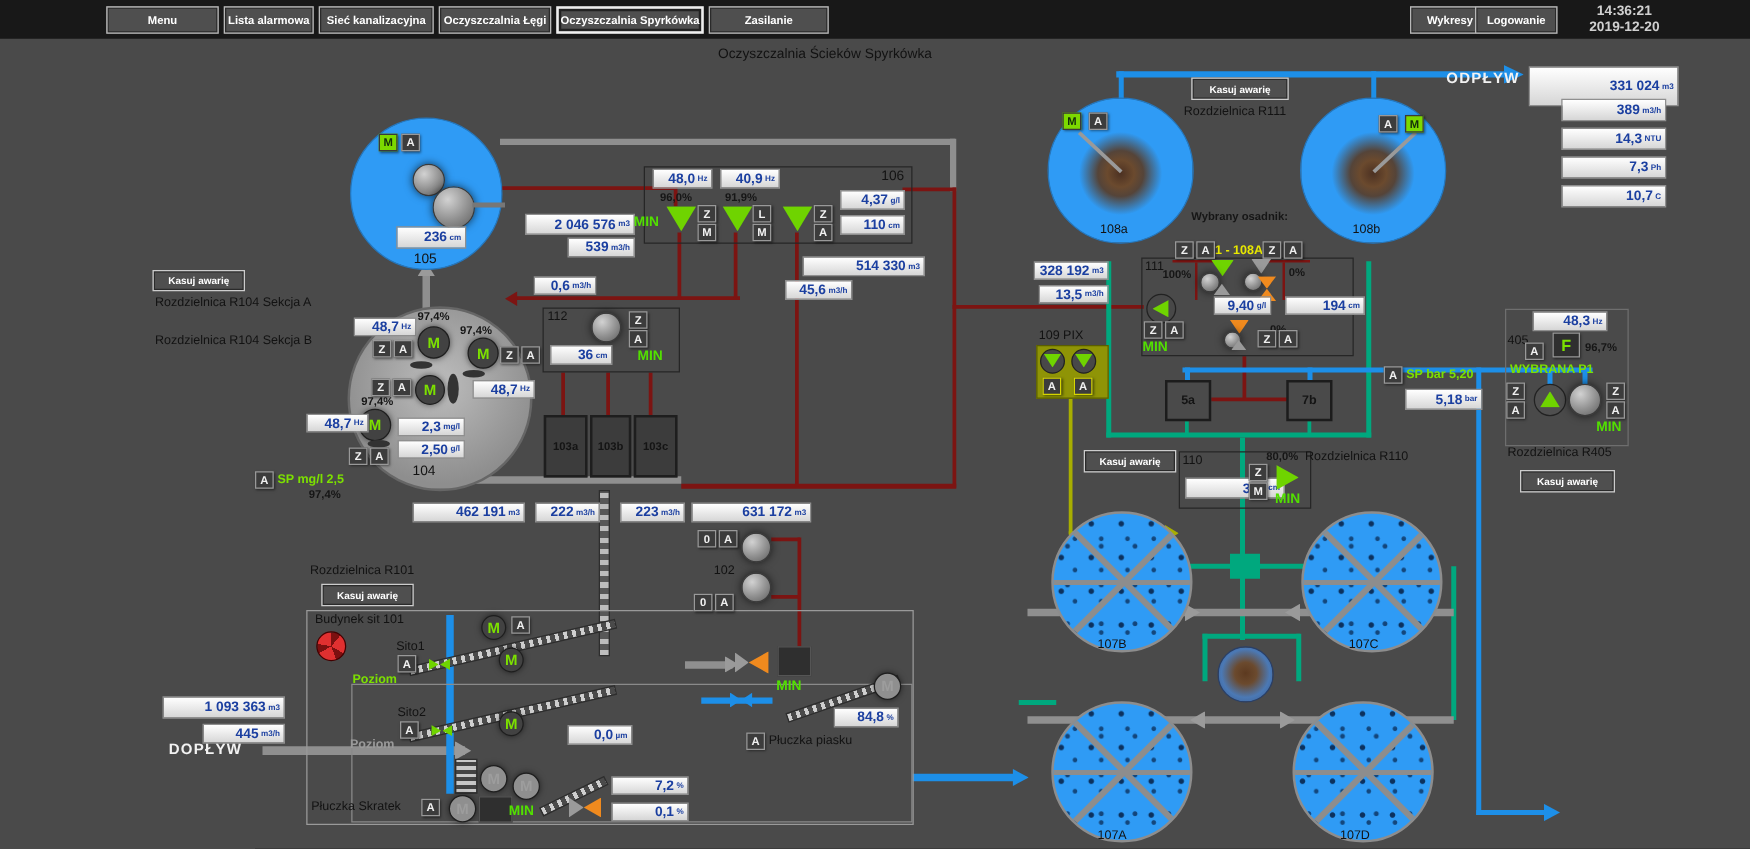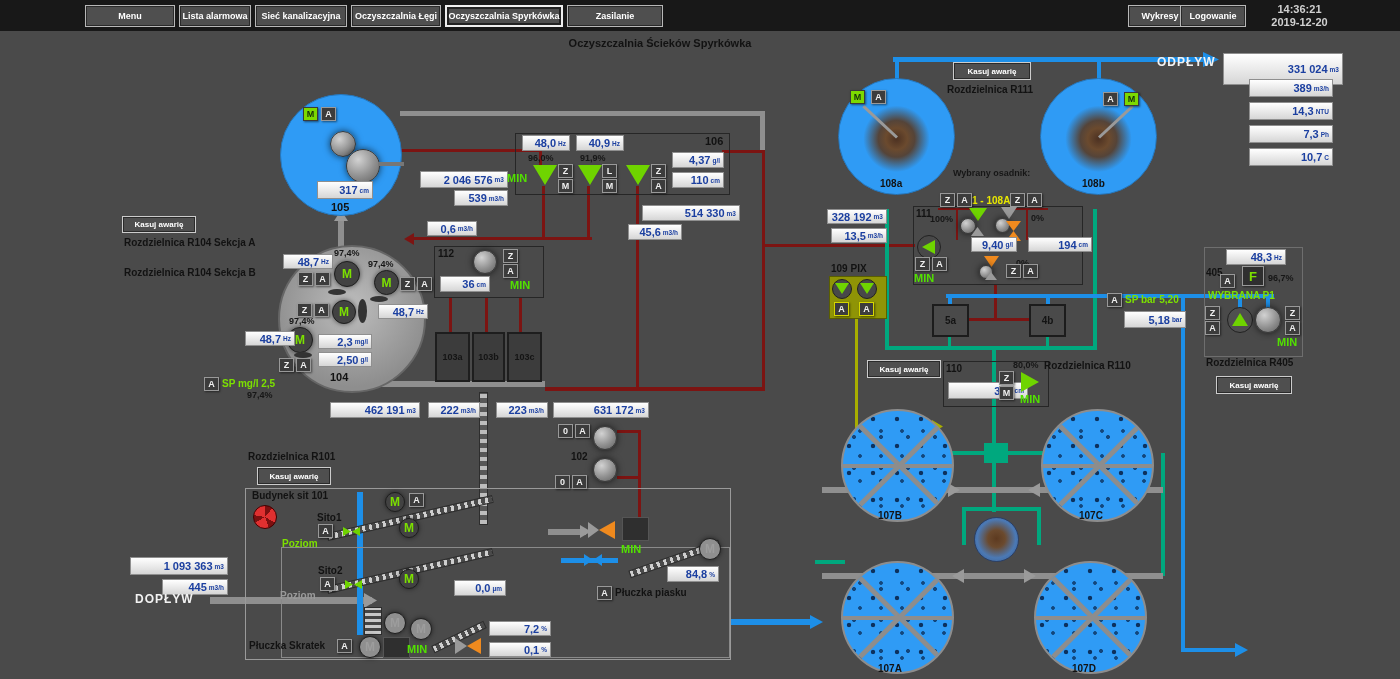--- a/index.html
+++ b/index.html
@@ -4,21 +4,21 @@
 <style>
 *{margin:0;padding:0;box-sizing:border-box}
 body{background:#222}
 #screen{position:relative;width:1400px;height:679px;background:#4a4a4a;font-family:"Liberation Sans",sans-serif;overflow:hidden}
 .topbar{position:absolute;left:0;top:0;width:1400px;height:31px;background:#181818}
 .tab{position:absolute;top:5px;height:22px;background:#4f4f4f;border:1px solid #b8b8b8;box-shadow:inset 0 0 0 1px #2a2a2a;color:#fff;font-size:9px;font-weight:bold;display:flex;align-items:center;justify-content:center;white-space:nowrap;overflow:hidden;cursor:pointer}
 .tab.active{border:2px solid #eee;box-shadow:inset 0 0 0 2px #222}
 .clock{position:absolute;color:#d0d0d0;font-size:11px;text-align:center;line-height:13px;font-weight:bold}
 .vb{position:absolute;background:linear-gradient(#ffffff,#d6d6d6);border:1px solid #8f8f8f;color:#1b3fa0;font-weight:bold;font-size:11px;display:flex;align-items:center;justify-content:flex-end;padding-right:3px;white-space:nowrap}
 .vb .u{font-size:6.5px;margin-left:2px}
-.lbl{position:absolute;color:#121212;font-weight:bold;font-size:10px;white-space:nowrap}
+.lbl{position:absolute;color:#121212;font-weight:normal;font-size:10px;white-space:nowrap}
 .slbl{position:absolute;color:#161616;font-weight:bold;font-size:9px;white-space:nowrap}
 .wlbl{position:absolute;color:#f2f2f2;font-weight:bold;font-size:12px;white-space:nowrap;letter-spacing:1px}
 .glbl{position:absolute;color:#7ce000;font-weight:bold;font-size:10px;white-space:nowrap}
 .ylbl{position:absolute;color:#e8e800;font-weight:bold;font-size:10px;white-space:nowrap}
 .gylbl{position:absolute;color:#9a9a9a;font-weight:bold;font-size:10px;white-space:nowrap}
 .min{position:absolute;color:#52e000;font-weight:bold;font-size:11px;white-space:nowrap}
 .sq{position:absolute;width:15px;height:14px;background:#3c3c3c;border:1px solid #999;color:#f0f0f0;font-size:9px;font-weight:bold;display:flex;align-items:center;justify-content:center;box-shadow:1px 1px 2px rgba(0,0,0,.5);cursor:pointer}
 .sq.grn{background:#7cd900;color:#14300a;border-color:#3a3a3a}
 .sq.fbtn{width:22px;height:20px;background:#2f2f2f;color:#7ce000;font-size:13px}
 .mcirc{position:absolute;border-radius:50%;background:#424242;border:1px solid #1e1e1e;color:#7ce000;font-weight:bold;font-size:12px;display:flex;align-items:center;justify-content:center;box-shadow:0 0 5px rgba(0,0,0,.55);cursor:pointer}
@@ -166,21 +166,21 @@
       <span>103b</span>
     </div>
   <div class="dbox" style="left:507px;top:332px;width:35px;height:50px">
       <span>103c</span>
     </div>
 
   <div class="wellbox" style="left:932px;top:304px;width:37px;height:33px">
       <span>5a</span>
     </div>
   <div class="wellbox" style="left:1029px;top:304px;width:37px;height:33px">
-      <span>4b</span>
+      <span>7b</span>
     </div>
 
   <div class="box" style="left:245px;top:488px;width:486px;height:172px;border-color:#9a9a9a"></div>
   <div class="box" style="left:281px;top:547px;width:449px;height:111px;border-color:#8a8a8a"></div>
 
   <div class="t107" style="left:841px;top:409px">
       <div class="bubbles"></div>
     <div class="xbar" style="left:-10px;top:52px;width:133px;height:5px;transform:rotate(45deg)"></div>
     <div class="xbar" style="left:-10px;top:52px;width:133px;height:5px;transform:rotate(-45deg)"></div>
     <div class="xbar" style="left:0;top:53px;width:113px;height:4px"></div>
@@ -236,21 +236,21 @@
       <span class="u">Ph</span>
     </div>
   <div class="vb" style="left:1249px;top:148px;width:84px;height:18px">
       <span class="v">10,7</span>
       <span class="u">C</span>
     </div>
 
   <div class="sq grn" style="left:303px;top:107px">M</div>
   <div class="sq" style="left:321px;top:107px">A</div>
   <div class="vb" style="left:317px;top:181px;width:56px;height:18px">
-      <span class="v">317</span>
+      <span class="v">236</span>
       <span class="u">cm</span>
     </div>
   <div class="lbl" style="left:331px;top:201px;font-size:11px">105</div>
 
   <div class="kasuj" style="left:122px;top:216px;width:74px;height:17px">Kasuj awarię</div>
   <div class="lbl" style="left:124px;top:237px">Rozdzielnica R104 Sekcja A</div>
   <div class="lbl" style="left:124px;top:267px">Rozdzielnica R104 Sekcja B</div>
 
   <div class="slbl" style="left:334px;top:248px">97,4%</div>
   <div class="vb" style="left:283px;top:254px;width:50px;height:15px">

